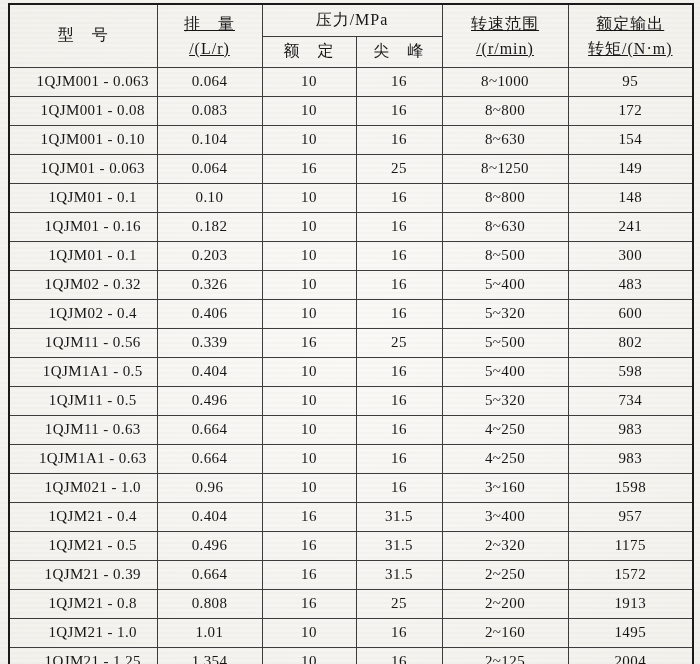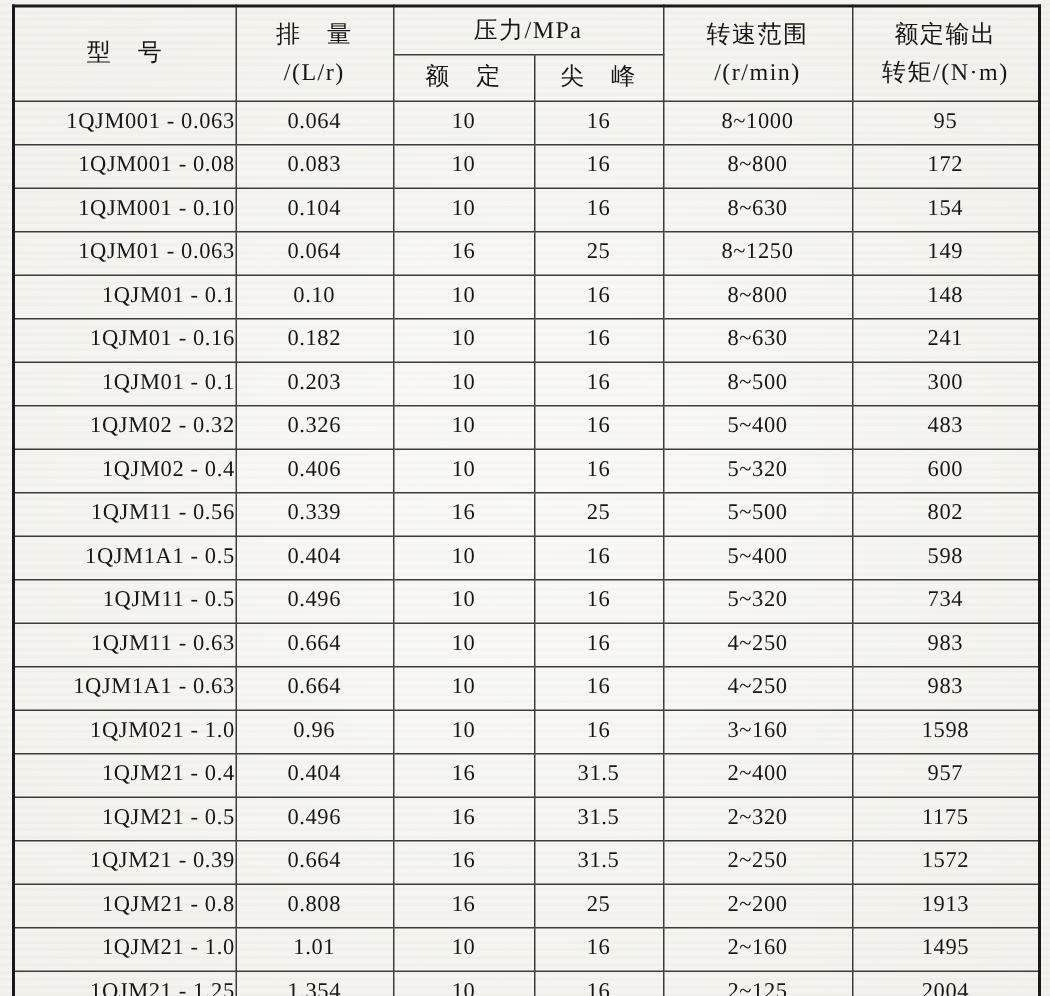--- a/index.html
+++ b/index.html
@@ -39,28 +39,28 @@
     white-space:nowrap;
     overflow:hidden;
   }
   .spec-table thead tr.h1{height:32px;}
   .spec-table thead tr.h2{height:31px;}
   .spec-table th{
     font-weight:normal;
     font-size:16px;
     letter-spacing:1px;
   }
-  .spec-table th .hline{line-height:25px;}
+  .spec-table th .hline{line-height:25px;text-decoration:underline;}
   .spec-table tbody td{
     height:28px;
     font-size:15px;
     letter-spacing:0.4px;
   }
   .spec-table tbody td.model{
-    text-align:right;
+    text-align:center;
     padding-left:19px;
   }
 </style>
 </head>
 <body>
 
 <div class="page">
   <table class="spec-table">
     <colgroup>
       <col style="width:148px">
@@ -219,21 +219,21 @@
           <td>10</td>
           <td>16</td>
           <td>3~160</td>
           <td>1598</td>
         </tr>
         <tr>
           <td class="model">1QJM21 - 0.4</td>
           <td>0.404</td>
           <td>16</td>
           <td>31.5</td>
-          <td>2~400</td>
+          <td>3~400</td>
           <td>957</td>
         </tr>
         <tr>
           <td class="model">1QJM21 - 0.5</td>
           <td>0.496</td>
           <td>16</td>
           <td>31.5</td>
           <td>2~320</td>
           <td>1175</td>
         </tr>

